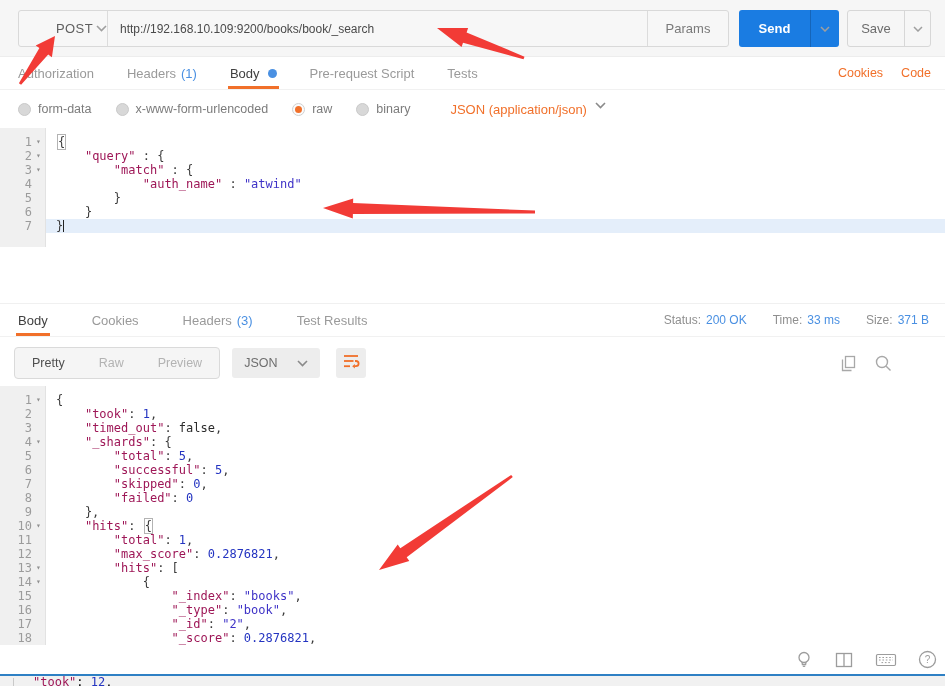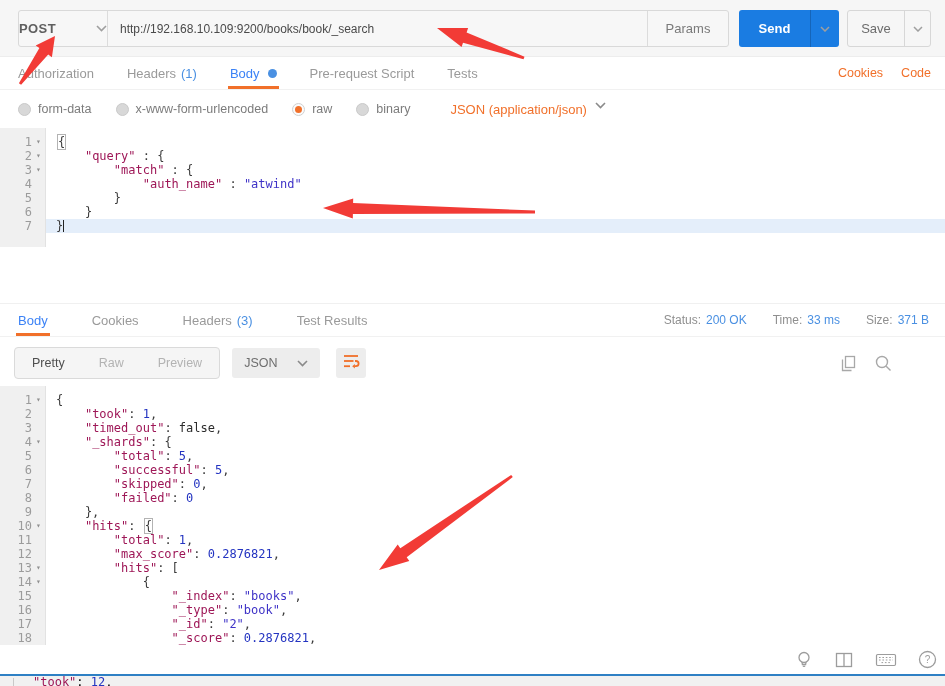--- a/index.html
+++ b/index.html
@@ -12,38 +12,38 @@
     --num:#2434c1;
   }
   html,body{margin:0;padding:0}
   body{
     width:945px;height:686px;position:relative;overflow:hidden;background:#fff;
     font-family:"Liberation Sans","DejaVu Sans",sans-serif;
   }
   
   .topbar{position:absolute;left:0;top:0;width:945px;height:57px;background:#f6f6f6;border-bottom:1px solid #ededed;box-sizing:border-box}
   .url-group{position:absolute;left:18px;top:10px;height:37px;width:711px;display:flex;background:#f7f7f7;border:1px solid #d9d9d9;border-radius:3px;box-sizing:border-box}
-  .method{width:88px;display:flex;align-items:center;justify-content:space-between;gap:3px;color:#5f5f5f;font-size:13px;font-weight:700;letter-spacing:.4px;cursor:pointer}
+  .method{width:88px;display:flex;align-items:center;justify-content:flex-end;gap:3px;color:#5f5f5f;font-size:13px;font-weight:400;letter-spacing:.4px;cursor:pointer}
   .chev{color:#9f9f9f;display:flex}
   .url-input{flex:1;border:none;outline:none;background:transparent;font-size:12px;color:#4a4a4a;padding:0 12px;font-family:inherit;border-left:1px solid #dcdcdc}
   .params{width:80px;border-left:1px solid #dcdcdc;display:flex;align-items:center;justify-content:center;color:#7a7a7a;font-size:13px;cursor:pointer}
   .send-btn{position:absolute;left:739px;top:10px;height:37px;width:100px;background:var(--send-blue);border-radius:3px;display:flex;color:#fff;overflow:hidden}
   .send-main{flex:1;display:flex;align-items:center;justify-content:center;font-weight:700;font-size:13px;cursor:pointer}
   .send-toggle{width:28px;border-left:1px solid rgba(0,0,0,.18);display:flex;align-items:center;justify-content:center;cursor:pointer;color:#eaf3fd}
   .save-btn{position:absolute;left:847px;top:10px;height:37px;width:84px;background:#f6f6f6;border:1px solid #d7d7d7;border-radius:3px;box-sizing:border-box;display:flex;overflow:hidden}
   .save-main{flex:1;display:flex;align-items:center;justify-content:center;color:#6c6c6c;font-size:13px;cursor:pointer}
   .save-toggle{width:25px;border-left:1px solid #d7d7d7;display:flex;align-items:center;justify-content:center;cursor:pointer;color:#a3a3a3}
   
   .tabrow{position:absolute;left:0;width:945px;display:flex;align-items:center;padding-left:18px;box-sizing:border-box;background:#fff}
   #req-tabs{top:57px;height:33px;border-bottom:1px solid #f1f1f1}
   #resp-tabs{top:303px;height:34px;border-top:1px solid #f0f0f0;border-bottom:1px solid #f1f1f1}
   .tab{position:relative;height:100%;display:flex;align-items:center;font-size:13px;color:var(--txt-gray);cursor:pointer}
   #req-tabs .tab{margin-right:33px}
   #resp-tabs .tab{margin-right:44px}
-  .tab.active{color:#3b82f6}
+  .tab.active{color:#404040}
   .tab.active::after{content:'';position:absolute;left:-2px;right:-2px;bottom:0;height:3px;background:var(--orange)}
   .tab-count{color:var(--blue);margin-left:5px}
   .blue-dot{width:9px;height:9px;border-radius:50%;background:var(--blue);margin-left:8px}
   .links{margin-left:auto;margin-right:14px;display:flex;gap:18px}
   .link{color:var(--orange);font-size:12.5px;cursor:pointer}
   .meta{margin-left:auto;margin-right:16px;display:flex;gap:26px;font-size:12px}
   .meta-item{display:flex;align-items:center}
   .meta-lbl{color:#8f8f8f}
   .meta-val{color:var(--blue);margin-left:5px}
   

